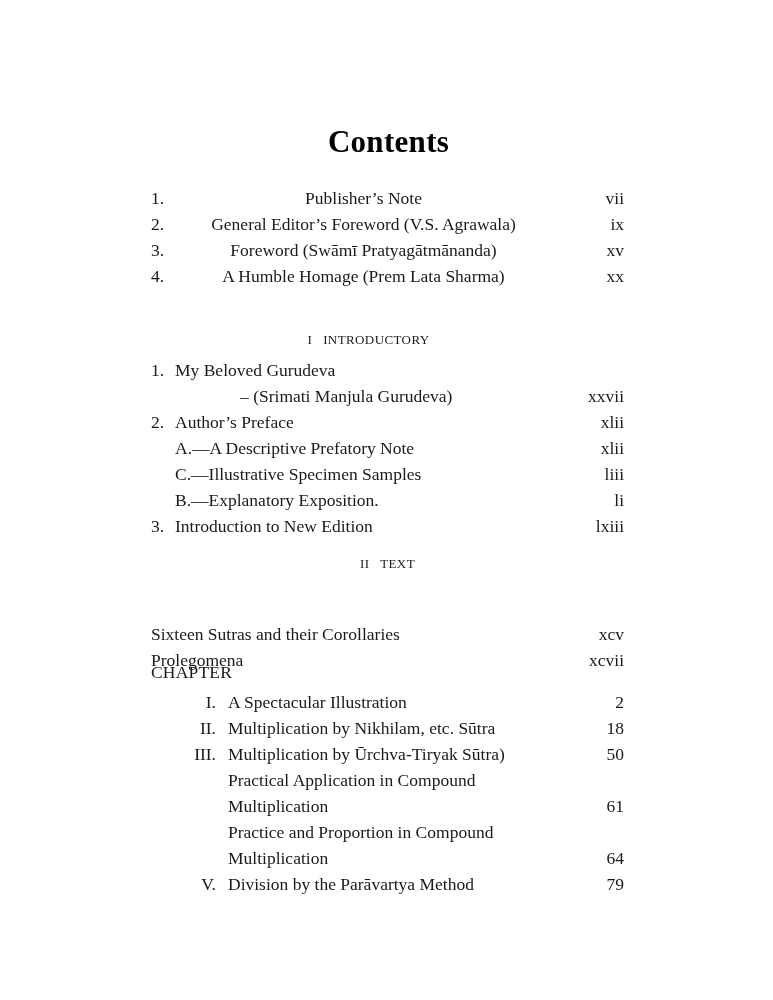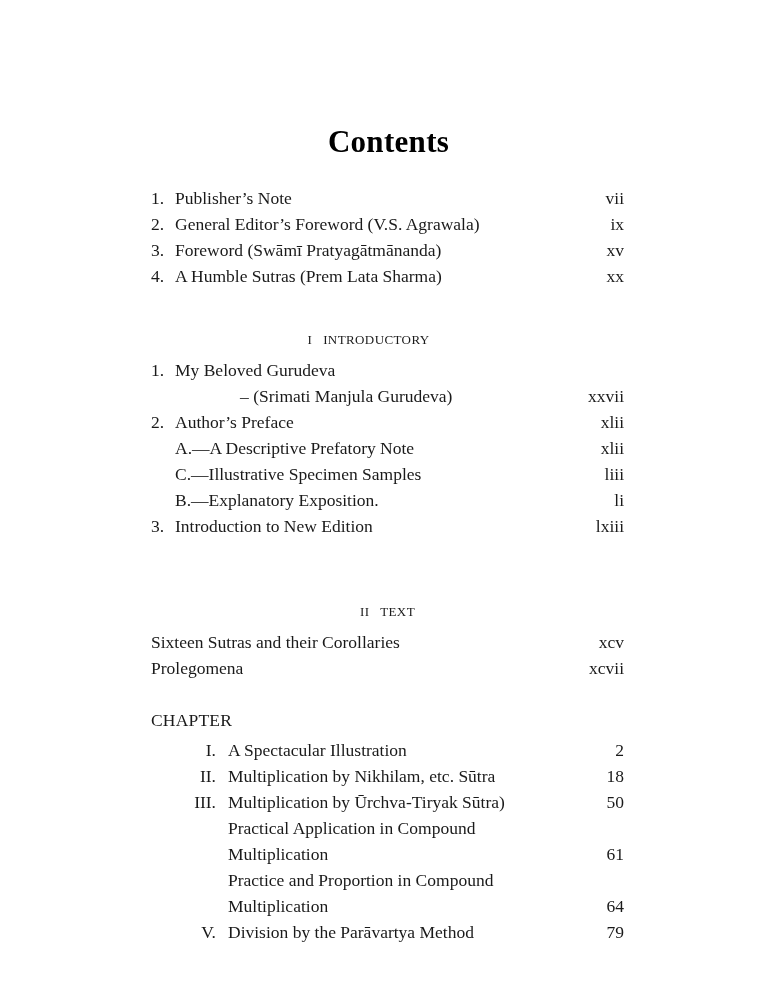--- a/index.html
+++ b/index.html
@@ -63,46 +63,46 @@
     overflow: visible;
   }
   .pg {
     flex: 0 0 72px;
     text-align: right;
     white-space: nowrap;
     font-family: Liberation Serif, serif;
   }
 
   
-  .front .label { padding-left: 0; }
+  .front .label { padding-left: 0; text-align: center; }
 
   
   .gap-lg { height: 40px; }
   .gap-md { height: 26px; }
   .gap-sm { height: 14px; }
 
   
   .part-head {
     height: 28px;
     font-size: 13px;
     letter-spacing: 0.4px;
     text-align: center;
     white-space: pre;
   }
   .part-head.intro { padding-right: 38px; }
-  .part-head.text  { padding-right: 0px; margin-top: 48px; }
+  .part-head.text  { padding-right: 0px; }
 
   
   .row.cont .num { flex: 0 0 24px; }
   .row.cont .label { padding-left: 65px; }
 
   
   .row.sub .num { flex: 0 0 24px; }
   .row.sub .label { padding-left: 0; }
-  .row.flush .label { padding-left: 0; }
+  .row.flush .label { padding-left: 0; margin-top: 40px; }
 
   
   .row.chap .num {
     flex: 0 0 77px;          
     text-align: right;
     padding-right: 12px;
     box-sizing: border-box;
   }
   .row.chap .label { padding-left: 0; }
 
@@ -135,21 +135,21 @@
         <span class="label">General Editor’s Foreword (V.S. Agrawala)</span>
         <span class="pg">ix</span>
       </div>
       <div class="row">
         <span class="num">3.</span>
         <span class="label">Foreword (Swāmī Pratyagātmānanda)</span>
         <span class="pg">xv</span>
       </div>
       <div class="row">
         <span class="num">4.</span>
-        <span class="label">A Humble Sutras (Prem Lata Sharma)</span>
+        <span class="label">A Humble Homage (Prem Lata Sharma)</span>
         <span class="pg">xx</span>
       </div>
     </div>
 
     <div class="gap-lg"></div>
 
     <div class="part-head intro">I   INTRODUCTORY</div>
 
     <div>
       <div class="row">

